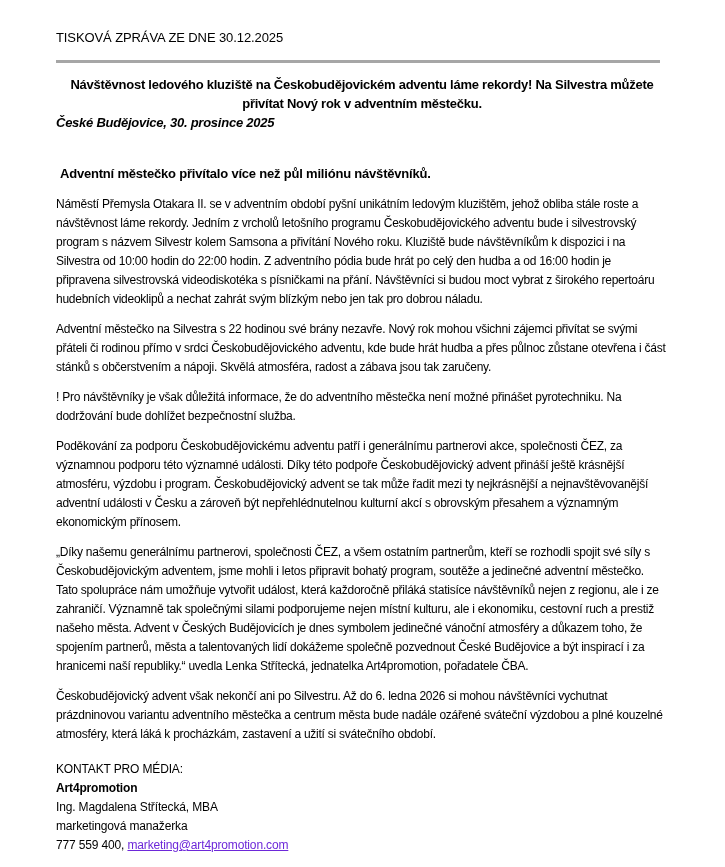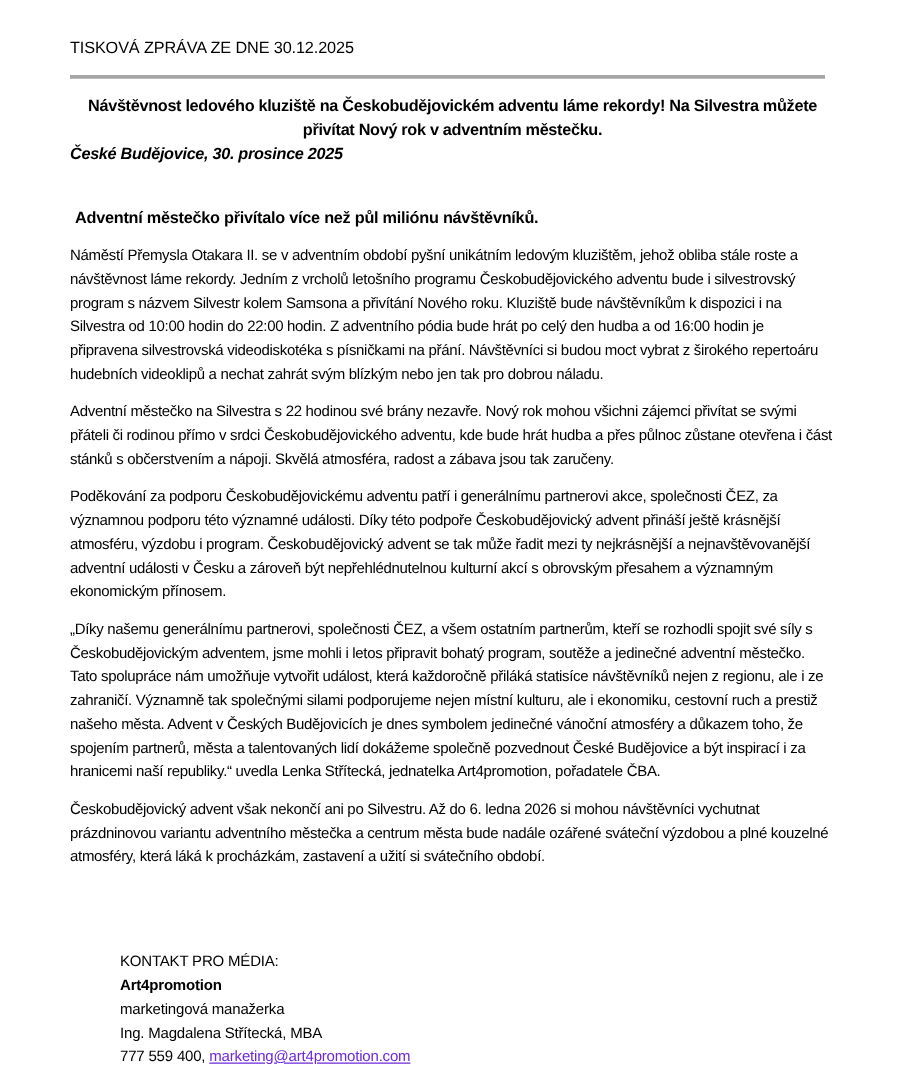--- a/index.html
+++ b/index.html
@@ -79,21 +79,20 @@
     .body-text p {
       margin: 0 0 11px 0;
     }
     .contact {
       position: absolute;
       top: 760px;
       left: 0;
       font-size: 12px;
       line-height: 19px;
       letter-spacing: -0.15px;
-      margin-left: 40px;
     }
     .contact div { white-space: nowrap; }
     .contact .org { font-weight: bold; }
     .contact a {
       color: #6d28d9;
       text-decoration: underline;
     }
   </style>
 </head>
 <body>
@@ -105,27 +104,28 @@
   <div class="headline-block">
     <p class="headline">Návštěvnost ledového kluziště na Českobudějovickém adventu láme rekordy! Na Silvestra můžete přivítat Nový rok v adventním městečku.</p>
     <p class="dateline">České Budějovice, 30. prosince 2025</p>
   </div>
 
   <h2 class="subheading">Adventní městečko přivítalo více než půl miliónu návštěvníků.</h2>
 
   <div class="body-text">
     <p>Náměstí Přemysla Otakara II. se v adventním období pyšní unikátním ledovým kluzištěm, jehož obliba stále roste a návštěvnost láme rekordy.  Jedním z vrcholů letošního programu Českobudějovického adventu bude i silvestrovský program s názvem Silvestr kolem Samsona a přivítání Nového roku. Kluziště bude návštěvníkům k dispozici i na Silvestra od 10:00 hodin do 22:00 hodin. Z adventního pódia bude hrát po celý den hudba a od 16:00 hodin je připravena silvestrovská videodiskotéka s písničkami na přání. Návštěvníci si budou moct vybrat z širokého repertoáru hudebních videoklipů a nechat zahrát svým blízkým nebo jen tak pro dobrou náladu.</p>
     <p>Adventní městečko na Silvestra s 22 hodinou své brány nezavře. Nový rok mohou všichni zájemci přivítat se svými přáteli či rodinou přímo v srdci Českobudějovického adventu, kde bude hrát hudba a přes půlnoc zůstane otevřena i část stánků s občerstvením a nápoji. Skvělá atmosféra, radost a zábava jsou tak zaručeny.</p>
+    <p>! Pro návštěvníky je však důležitá informace, že do adventního městečka není možné přinášet pyrotechniku. Na dodržování bude dohlížet bezpečnostní služba.</p>
     <p>Poděkování za podporu Českobudějovickému adventu patří i generálnímu partnerovi akce, společnosti ČEZ, za významnou podporu této významné události. Díky této podpoře Českobudějovický advent přináší ještě krásnější atmosféru, výzdobu i program. Českobudějovický advent se tak může řadit mezi ty nejkrásnější a nejnavštěvovanější adventní události v Česku a zároveň být nepřehlédnutelnou kulturní akcí s obrovským přesahem a významným ekonomickým přínosem.</p>
     <p>„Díky našemu generálnímu partnerovi, společnosti ČEZ, a všem ostatním partnerům, kteří se rozhodli spojit své síly s Českobudějovickým adventem, jsme mohli i letos připravit bohatý program, soutěže a jedinečné adventní městečko. Tato spolupráce nám umožňuje vytvořit událost, která každoročně přiláká statisíce návštěvníků nejen z regionu, ale i ze zahraničí. Významně tak společnými silami podporujeme nejen místní kulturu, ale i ekonomiku, cestovní ruch a prestiž našeho města. Advent v Českých Budějovicích je dnes symbolem jedinečné vánoční atmosféry a důkazem toho, že spojením partnerů, města a talentovaných lidí dokážeme společně pozvednout České Budějovice a být inspirací i za hranicemi naší republiky.“ uvedla Lenka Střítecká, jednatelka Art4promotion, pořadatele ČBA.</p>
     <p>Českobudějovický advent však nekončí ani po Silvestru. Až do 6. ledna 2026 si mohou návštěvníci vychutnat prázdninovou variantu adventního městečka a centrum města bude nadále ozářené sváteční výzdobou a plné kouzelné atmosféry, která láká k procházkám, zastavení a užití si svátečního období.</p>
   </div>
 
   <div class="contact">
     <div>KONTAKT PRO MÉDIA:</div>
     <div class="org">Art4promotion</div>
+    <div>Ing. Magdalena Střítecká, MBA</div>
     <div>marketingová manažerka</div>
-    <div>Ing. Magdalena Střítecká, MBA</div>
     <div>
       <span>777 559 400, </span><a>marketing@art4promotion.com</a>
     </div>
   </div>
 </div>
 
 </body></html>

